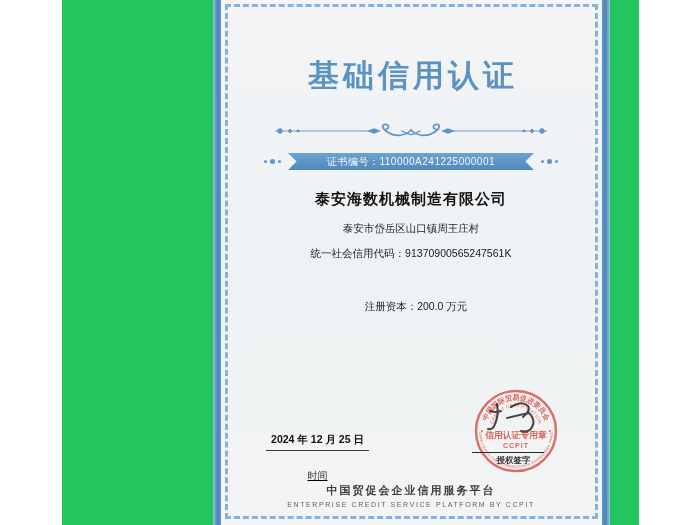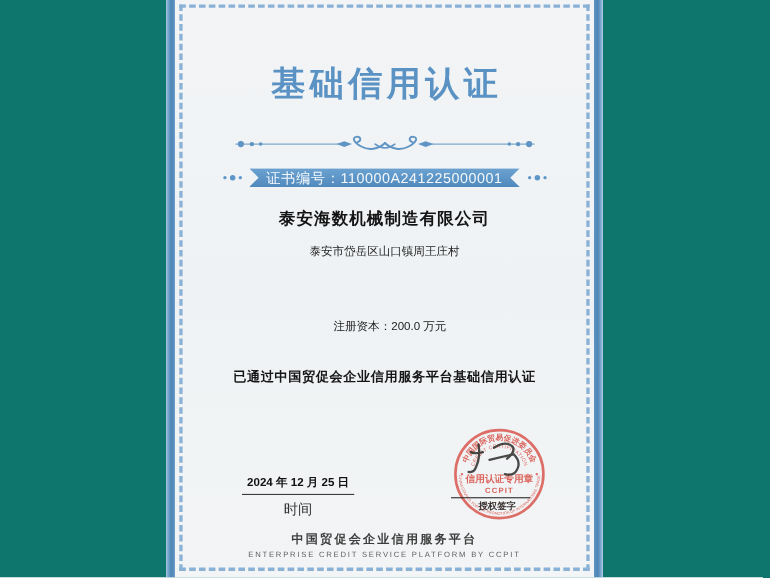--- a/index.html
+++ b/index.html
@@ -1,21 +1,21 @@
 <!DOCTYPE html>
 <html><head>
 <meta charset="utf-8">
 <style>
   * { margin:0; padding:0; box-sizing:border-box; }
   html,body { background:#ffffff; }
   body { font-family:"Liberation Sans","DejaVu Sans",sans-serif; }
 
   .stage {
-    position:relative; width:700px; height:525px;
-    background:#0f766e; overflow:hidden; margin:0 auto;
+    position:relative; width:577px; height:525px;
+    background:#22c55e; overflow:hidden; margin:0 auto;
   }
 
   
   .paper {
     position:absolute; left:151px; top:0; width:397px; height:525px;
     background:#f1f3f5;
     background-image:linear-gradient(180deg, #f2f4f6 0%, #eff2f4 50%, #f2f4f5 100%);
   }
   .side-bar { position:absolute; top:0; width:8px; height:525px; }
   .side-bar.left  { left:0;  background:linear-gradient(90deg,#9dc1e0 0%,#4d86b6 55%,#5d93c2 100%); }
@@ -41,40 +41,40 @@
     position:absolute; top:153px; left:0; right:0;
     display:flex; align-items:center; justify-content:center; gap:7px;
   }
   .dot-group { display:flex; align-items:center; gap:3px; }
   .dot { border-radius:50%; background:#5d97ca; }
   .dot.s { width:3px; height:3px; }
   .dot.m { width:5px; height:5px; }
   .ribbon {
     width:246px; height:17px; line-height:17px;
     background:linear-gradient(180deg,#6ba2d1 0%,#5089bd 100%);
-    color:#f4f8fb; font-size:13px; text-align:center; letter-spacing:0.5px;
+    color:#f4f8fb; font-size:10px; text-align:center; letter-spacing:0.5px;
     clip-path:polygon(0% 0%, 3.5% 50%, 0% 100%, 100% 100%, 96.5% 50%, 100% 0%);
   }
 
   .company-name { top:190px; font-size:15px; font-weight:700; color:#141414; letter-spacing:1px; }
   .company-address { top:222px; font-size:10.5px; color:#262626; }
 
   .detail-line { font-size:10.5px; color:#202020; }
   .detail-line.d0 { top:247px; }
   .detail-line.d1 { top:272px; }
-  .detail-line.d2 { top:290px;margin-left:10px; }
+  .detail-line.d2 { top:300px;margin-left:10px; }
 
   .statement { top:334px; font-size:12px; font-weight:700; color:#161616; letter-spacing:0.5px; }
   .validity  { top:370px; font-size:12px; font-weight:700; color:#161616; }
 
   
-  .sign-left { position:absolute; left:64px; top:429px; width:112px; text-align:center; }
+  .sign-left { position:absolute; left:49px; top:429px; width:112px; text-align:center;text-decoration:underline; }
   .sign-date { display:inline-block; font-size:10.5px; font-weight:600; color:#111;
                border-bottom:1px solid #3c3c3c; padding:0 5px 3px; }
-  .sign-date-label { margin-top:4px; font-size:13px; color:#333; }
+  .sign-date-label { margin-top:18px; font-size:10px; color:#333; }
 
   .auth-line { position:absolute; left:259px; top:452px; width:72px;
                border-top:1.5px solid #2b2b2b; z-index:3; }
   .auth-label { position:absolute; left:256px; top:455px; width:62px; text-align:right;
                 font-size:8.5px; font-weight:700; color:#3a3230; z-index:3; }
 
   .stamp-wrap { position:absolute; left:257px; top:387px; width:92px; height:92px;
                 z-index:2; opacity:0.92; }
 
   .footer-cn { top:483px; font-size:11px; font-weight:700; color:#3d3d3d; letter-spacing:2px; }
@@ -120,23 +120,23 @@
       <span class="dot-group">
         <span class="dot s"></span>
           <span class="dot m"></span>
           <span class="dot s"></span>
       </span>
     </div>
 
     <div class="line company-address">泰安市岱岳区山口镇周王庄村</div>
     <div class="line company-name">泰安海数机械制造有限公司</div>
 
+    <div class="line detail-line d0"><span>统一社会信用代码：</span><span>91370900565247561K</span></div>
     <div class="line detail-line d2"><span>注册资本：</span><span>200.0 万元</span></div>
 
-    <div class="line statement">已通过中国贸促会企业信用服务平台基础信用认证</div>
 
 
     <div class="sign-left">
       <span class="sign-date">2024 年 12 月 25 日</span>
       <div class="sign-date-label">时间</div>
     </div>
 
     <div class="auth-line"></div>
     <div class="auth-label">授权签字</div>
 

